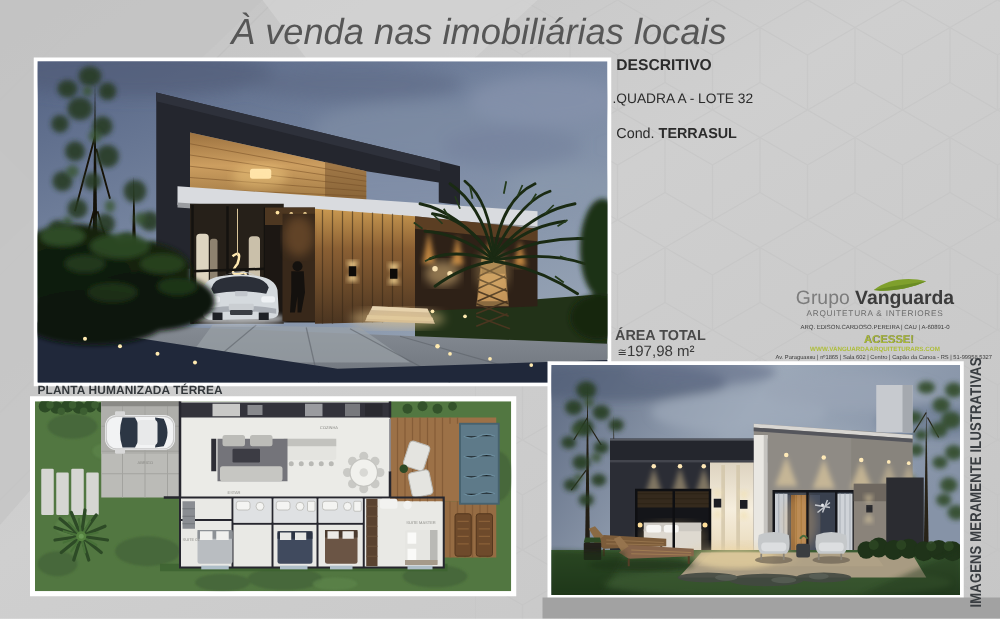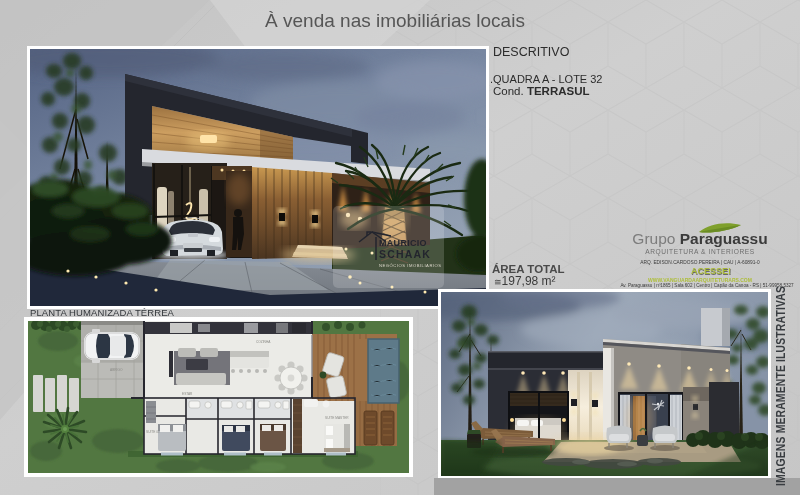--- a/index.html
+++ b/index.html
@@ -31,21 +31,21 @@
     <path d="M-40,120 L120,-40"></path>
     <path d="M-40,260 L260,-40"></path>
     <path d="M0,330 L180,150"></path>
     <path d="M-20,420 L150,250"></path>
   </g>
   <polygon points="0,0 210,0 0,200" fill="#c3c3c3" opacity="0.8"></polygon>
   <polygon points="0,120 140,260 0,420" fill="#c5c5c5" opacity="0.85"></polygon>
   <polygon points="210,0 430,0 300,120" fill="#d4d4d4" opacity="0.7"></polygon>
 </svg>
 
-<div class="abs" style="left:12px;top:10px;width:766px;text-align:center;font-size:19px;color:#565656;letter-spacing:0px;">À venda nas imobiliárias locais</div>
+<div class="abs" style="left:0;top:10px;width:766px;text-align:center;font-size:29px;color:#565656;letter-spacing:0px;font-style:italic;">À venda nas imobiliárias locais</div>
 
 <div class="abs" style="left:27px;top:46px;width:456px;height:257px;background:#fff;padding:3px;">
 <svg width="456" height="257" viewBox="0 0 456 257">
   <defs>
     <linearGradient id="sky1" x1="0" y1="0" x2="0.7" y2="1">
       <stop offset="0" stop-color="#546383"></stop>
       <stop offset="0.5" stop-color="#7a89a3"></stop>
       <stop offset="1" stop-color="#97a4b5"></stop>
     </linearGradient>
     <linearGradient id="wood1" x1="0" y1="0" x2="0" y2="1">
@@ -315,38 +315,23 @@
       <path d="M330,126 l-5,-8 M324,130 l-7,-7 M338,118 l-4,-10 M348,110 l-2,-10 M373,106 l2,-10 M384,108 l4,-9 M394,114 l5,-8 M406,122 l7,-7 M416,132 l8,-5 M308,134 l-7,-5 M318,156 l-8,4 M418,156 l8,3 M414,172 l7,5"></path>
     </g>
   </g>
 
   <g filter="url(#b2)">
     <ellipse cx="452" cy="150" rx="18" ry="40" fill="#1f3019"></ellipse>
     <ellipse cx="448" cy="205" rx="22" ry="18" fill="#18250f"></ellipse>
   </g>
 </svg>
 
-<div class="abs" style="left:306px;top:160px;width:111px;height:82px;background:rgba(255,255,255,0.17);border-radius:5px;">
-  <svg width="111" height="82" viewBox="0 0 111 82">
-
-    <g stroke="#23252e" stroke-width="1.5" fill="none">
-      <path d="M26,36 L39,26 L52,35"></path>
-      <path d="M34,30 L34,26 L38,26"></path>
-      <path d="M43,54 L43,31"></path>
-      <path d="M39,26 L58,30"></path>
-    </g>
-
-    <text x="46" y="40" font-family="Liberation Sans,sans-serif" font-size="9" font-weight="bold" fill="#23252e" letter-spacing="0.3">MAURICIO</text>
-    <text x="46" y="52" font-family="Liberation Sans,sans-serif" font-size="10.5" font-weight="bold" fill="#23252e" letter-spacing="1.2">SCHAAK</text>
-    <text x="46" y="61" font-family="Liberation Sans,sans-serif" font-size="4.2" fill="#ddd8cc" letter-spacing="0.5">NEGÓCIOS IMOBILIÁRIOS</text>
-  </svg>
 </div>
-</div>
-
-<div class="abs" style="left:30px;top:307px;font-size:9.5px;font-weight:normal;color:#33373b;letter-spacing:0.1px;">PLANTA HUMANIZADA TÉRREA</div>
+
+<div class="abs" style="left:30px;top:307px;font-size:9.5px;font-weight:bold;color:#33373b;letter-spacing:0.1px;">PLANTA HUMANIZADA TÉRREA</div>
 
 <div class="abs" style="left:24px;top:317px;width:381px;height:152px;background:#fff;padding:4px;">
 <svg width="381" height="152" viewBox="0 0 381 152">
   <defs>
     <filter id="pb1">
             <feGaussianBlur stdDeviation="1"></feGaussianBlur>
           </filter>
   </defs>
 
   <rect width="381" height="152" fill="#527741"></rect>
@@ -572,38 +557,38 @@
   <g font-family="Liberation Sans,sans-serif" font-size="3.2" fill="#8a8a86">
     <text x="82" y="50">ABRIGO</text>
     <text x="228" y="22">COZINHA</text>
     <text x="154" y="74">ESTAR</text>
     <text x="118" y="112">SUITE 01</text>
     <text x="297" y="98">SUITE MASTER</text>
   </g>
 </svg>
 </div>
 
-<div class="abs" style="left:493px;top:45px;font-size:12.5px;font-weight:normal;color:#2c2c2c;">DESCRITIVO</div>
+<div class="abs" style="left:493px;top:45px;font-size:12.5px;font-weight:bold;color:#2c2c2c;">DESCRITIVO</div>
 
 <div class="abs" style="left:490px;top:73px;font-size:11px;color:#2c2c2c;">.QUADRA A - LOTE 32</div>
 
-<div class="abs" style="left:493px;top:85px;font-size:11.5px;color:#2c2c2c;">Cond. <b>TERRASUL</b></div>
+<div class="abs" style="left:493px;top:101px;font-size:11.5px;color:#2c2c2c;">Cond. <b>TERRASUL</b></div>
 
 
 <div class="abs" style="left:492px;top:263px;font-size:11.5px;font-weight:bold;color:#4a4a4a;">ÁREA TOTAL</div>
 <div class="abs" style="left:494px;top:274px;font-size:12px;font-weight:normal;color:#3a3a3a;"><span style="font-size:9px;">≅</span>197,98 m²</div>
 
 <div class="abs" style="left:600px;top:218px;width:200px;">
 
   <svg class="abs" style="left:98px;top:3px;" width="44" height="13" viewBox="0 0 44 13">
     <path d="M1,11 C11,3 27,0 43,4 C31,10 11,13 1,11 Z" fill="#7fa02c"></path>
     <path d="M1,11 C14,8 30,6 43,4 C31,10 11,13 1,11 Z" fill="#6a8c24"></path>
   </svg>
 
-  <div class="abs" style="left:0;top:12px;width:200px;text-align:center;font-size:15.5px;color:#7c7c7c;">Grupo<span style="color:#3b3b3b;font-weight:bold;"> Paraguassu</span></div>
+  <div class="abs" style="left:0;top:12px;width:200px;text-align:center;font-size:15.5px;color:#7c7c7c;">Grupo<span style="color:#3b3b3b;font-weight:bold;"> Vanguarda</span></div>
   <div class="abs" style="left:0;top:30px;width:200px;text-align:center;font-size:6.6px;letter-spacing:0.6px;color:#6d6d6d;">ARQUITETURA &amp; INTERIORES</div>
   <div class="abs" style="left:0;top:42px;width:200px;text-align:center;font-size:4.8px;color:#3a3a3a;">ARQ. EDISON.CARDOSO.PEREIRA | CAU | A-60891-0</div>
   <div class="abs" style="left:11px;top:48px;width:200px;text-align:center;font-size:9px;font-weight:bold;color:#a9b93a;text-shadow:0.5px 0.5px 0 #6a6a6a;">ACESSE!</div>
   <div class="abs" style="left:0;top:59px;width:200px;text-align:center;font-size:5px;font-weight:bold;color:#aebe3a;">WWW.VANGUARDAARQUITETURARS.COM</div>
   <div class="abs" style="left:-11px;top:65px;width:236px;text-align:center;font-size:4.6px;color:#3a3a3a;">Av. Paraguassu | nº1865 | Sala 602 | Centro | Capão da Canoa - RS | 51-99958.5327</div>
 </div>
 
 <div class="abs" style="left:438px;top:289px;width:327px;height:184px;background:#fff;padding:3px;">
 <svg width="327" height="184" viewBox="0 0 327 184">
   <defs>

